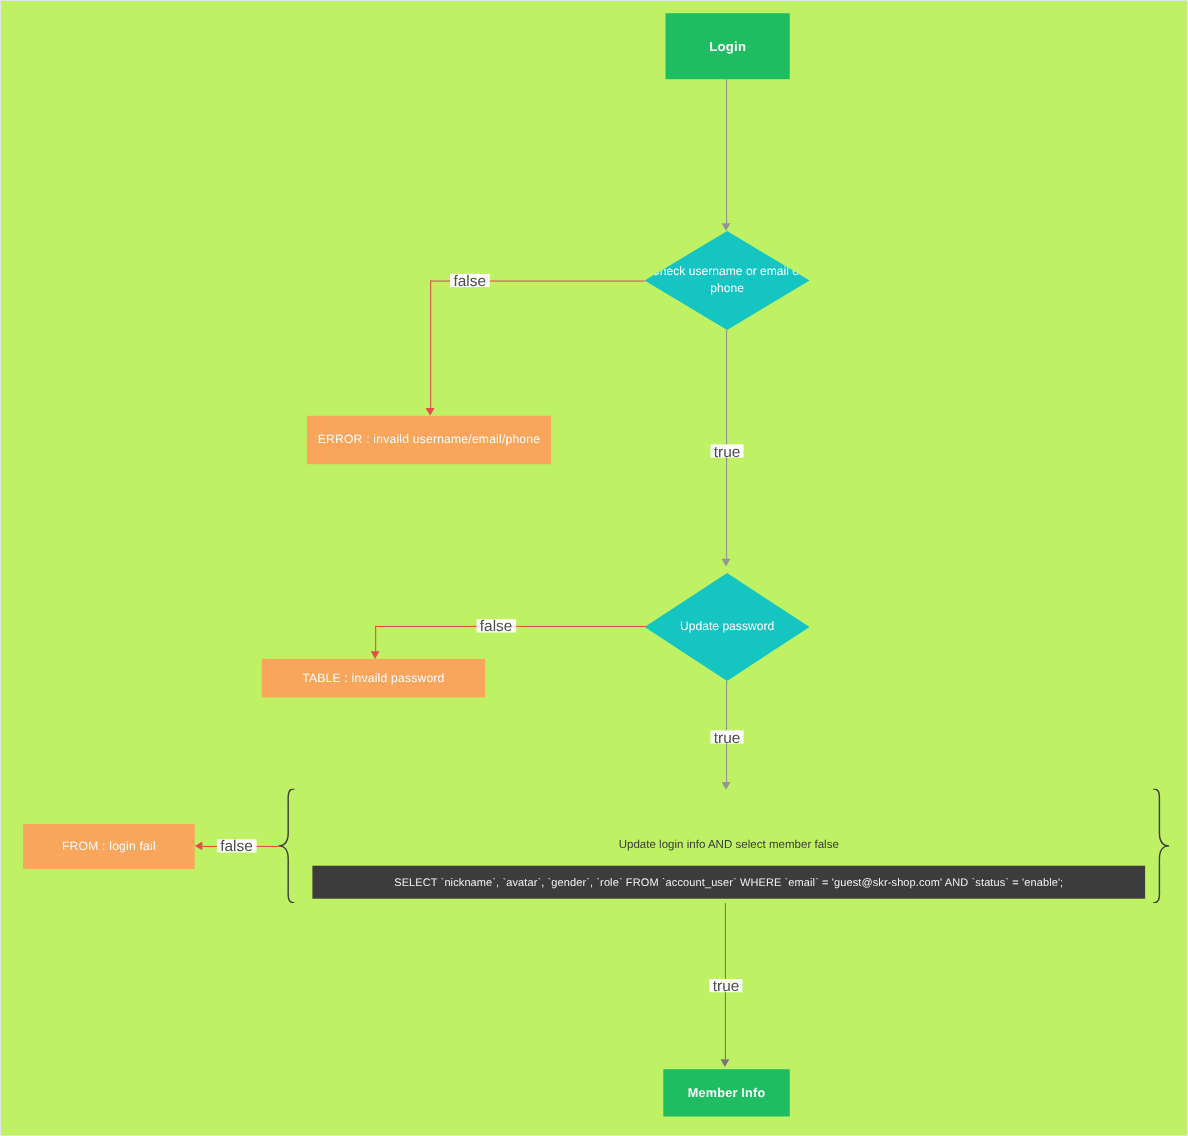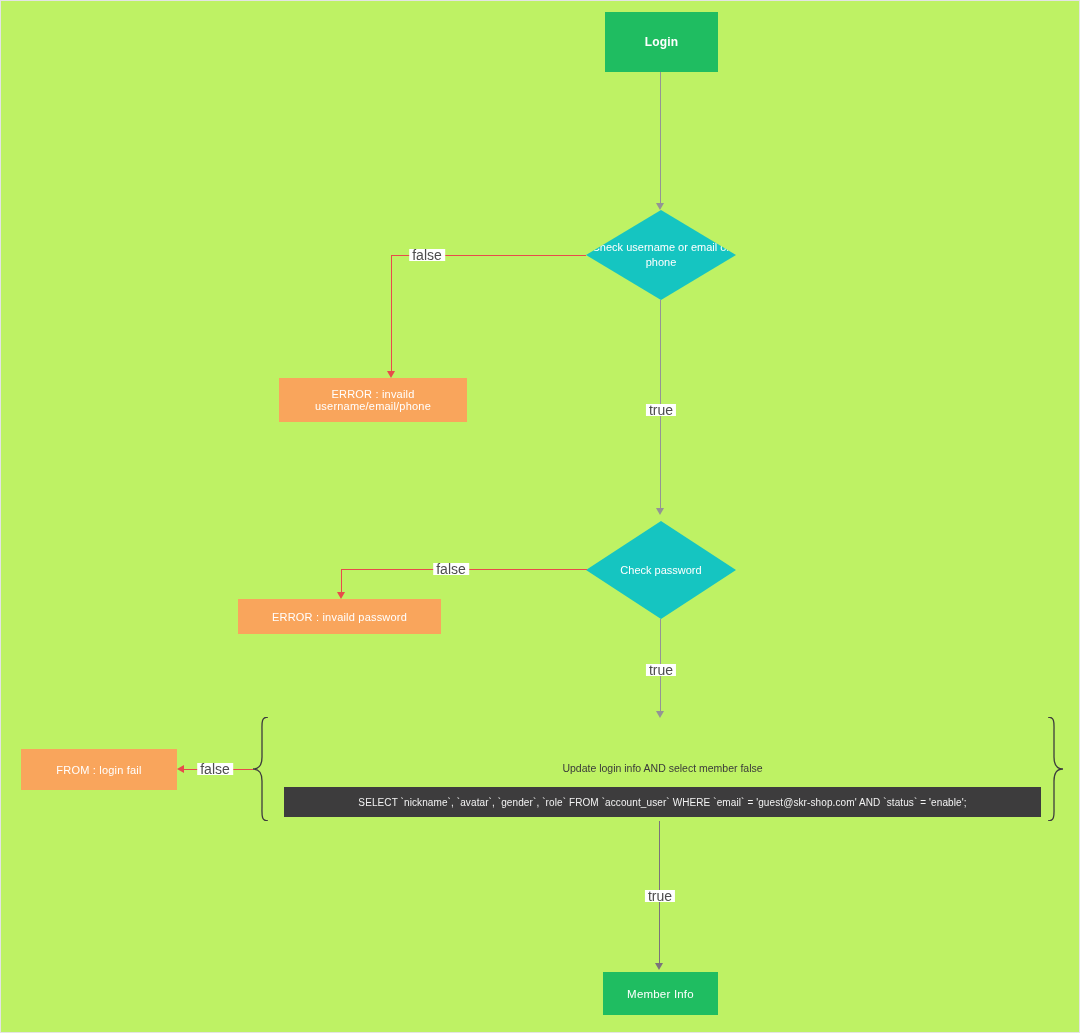--- a/index.html
+++ b/index.html
@@ -46,39 +46,39 @@
 
   <div class="node decision" style="left:585px;top:209px;width:150px;height:90px">
     <span style="width:150px">Check username or email or phone</span>
   </div>
 
   <div class="hline red" style="left:390px;top:254px;width:195px"></div>
   <div class="vline red" style="left:390px;top:254px;height:117px"></div>
   <div class="arrow down-red" style="left:386px;top:370px"></div>
   <span class="edge-label" style="left:426px;top:248px">false</span>
 
-  <div class="node error" style="left:278px;top:377px;width:188px;height:44px">
+  <div class="node error" style="left:278px;top:377px;width:222px;height:44px">
     <span>ERROR : invaild username/email/phone</span>
   </div>
 
   <div class="vline gray" style="left:659px;top:299px;height:209px"></div>
   <div class="arrow down-gray" style="left:655px;top:507px"></div>
   <span class="edge-label" style="left:660px;top:403px">true</span>
 
   <div class="node decision" style="left:585px;top:520px;width:150px;height:98px">
-    <span style="width:150px">Check password</span>
+    <span style="width:150px">Update password</span>
   </div>
 
   <div class="hline red" style="left:340px;top:568px;width:246px"></div>
   <div class="vline red" style="left:340px;top:568px;height:24px"></div>
   <div class="arrow down-red" style="left:336px;top:591px"></div>
   <span class="edge-label" style="left:450px;top:562px">false</span>
 
   <div class="node error" style="left:237px;top:598px;width:203px;height:35px">
-    <span>ERROR : invaild password</span>
+    <span>TABLE : invaild password</span>
   </div>
 
   <div class="vline gray" style="left:659px;top:618px;height:92px"></div>
   <div class="arrow down-gray" style="left:655px;top:710px"></div>
   <span class="edge-label" style="left:660px;top:663px">true</span>
 
   <svg class="brace" style="left:252px;top:716px" viewBox="0 0 16 104">
     <path d="M15 0 C8 0 9 6 9 14 L9 40 C9 47 7 52 0 52 C7 52 9 57 9 64 L9 90 C9 98 8 104 15 104" fill="none" stroke="#3d3c3d" stroke-width="1.3"></path>
   </svg>
   <svg class="brace" style="left:1046px;top:716px" viewBox="0 0 16 104">
@@ -97,17 +97,17 @@
   <span class="edge-label" style="left:214px;top:762px">false</span>
 
   <div class="node error" style="left:20px;top:748px;width:156px;height:41px">
     <span>FROM : login fail</span>
   </div>
 
   <div class="vline darkline" style="left:658px;top:820px;height:142px"></div>
   <div class="arrow down-dark" style="left:654px;top:962px"></div>
   <span class="edge-label" style="left:659px;top:889px">true</span>
 
-  <div class="node process" style="left:602px;top:971px;width:115px;height:43px;font-weight:400;font-size:11.5px">
+  <div class="node process" style="left:602px;top:971px;width:115px;height:43px;font-weight:700;font-size:11.5px">
     <span>Member Info</span>
   </div>
 
 </div>
 
 </body></html>

